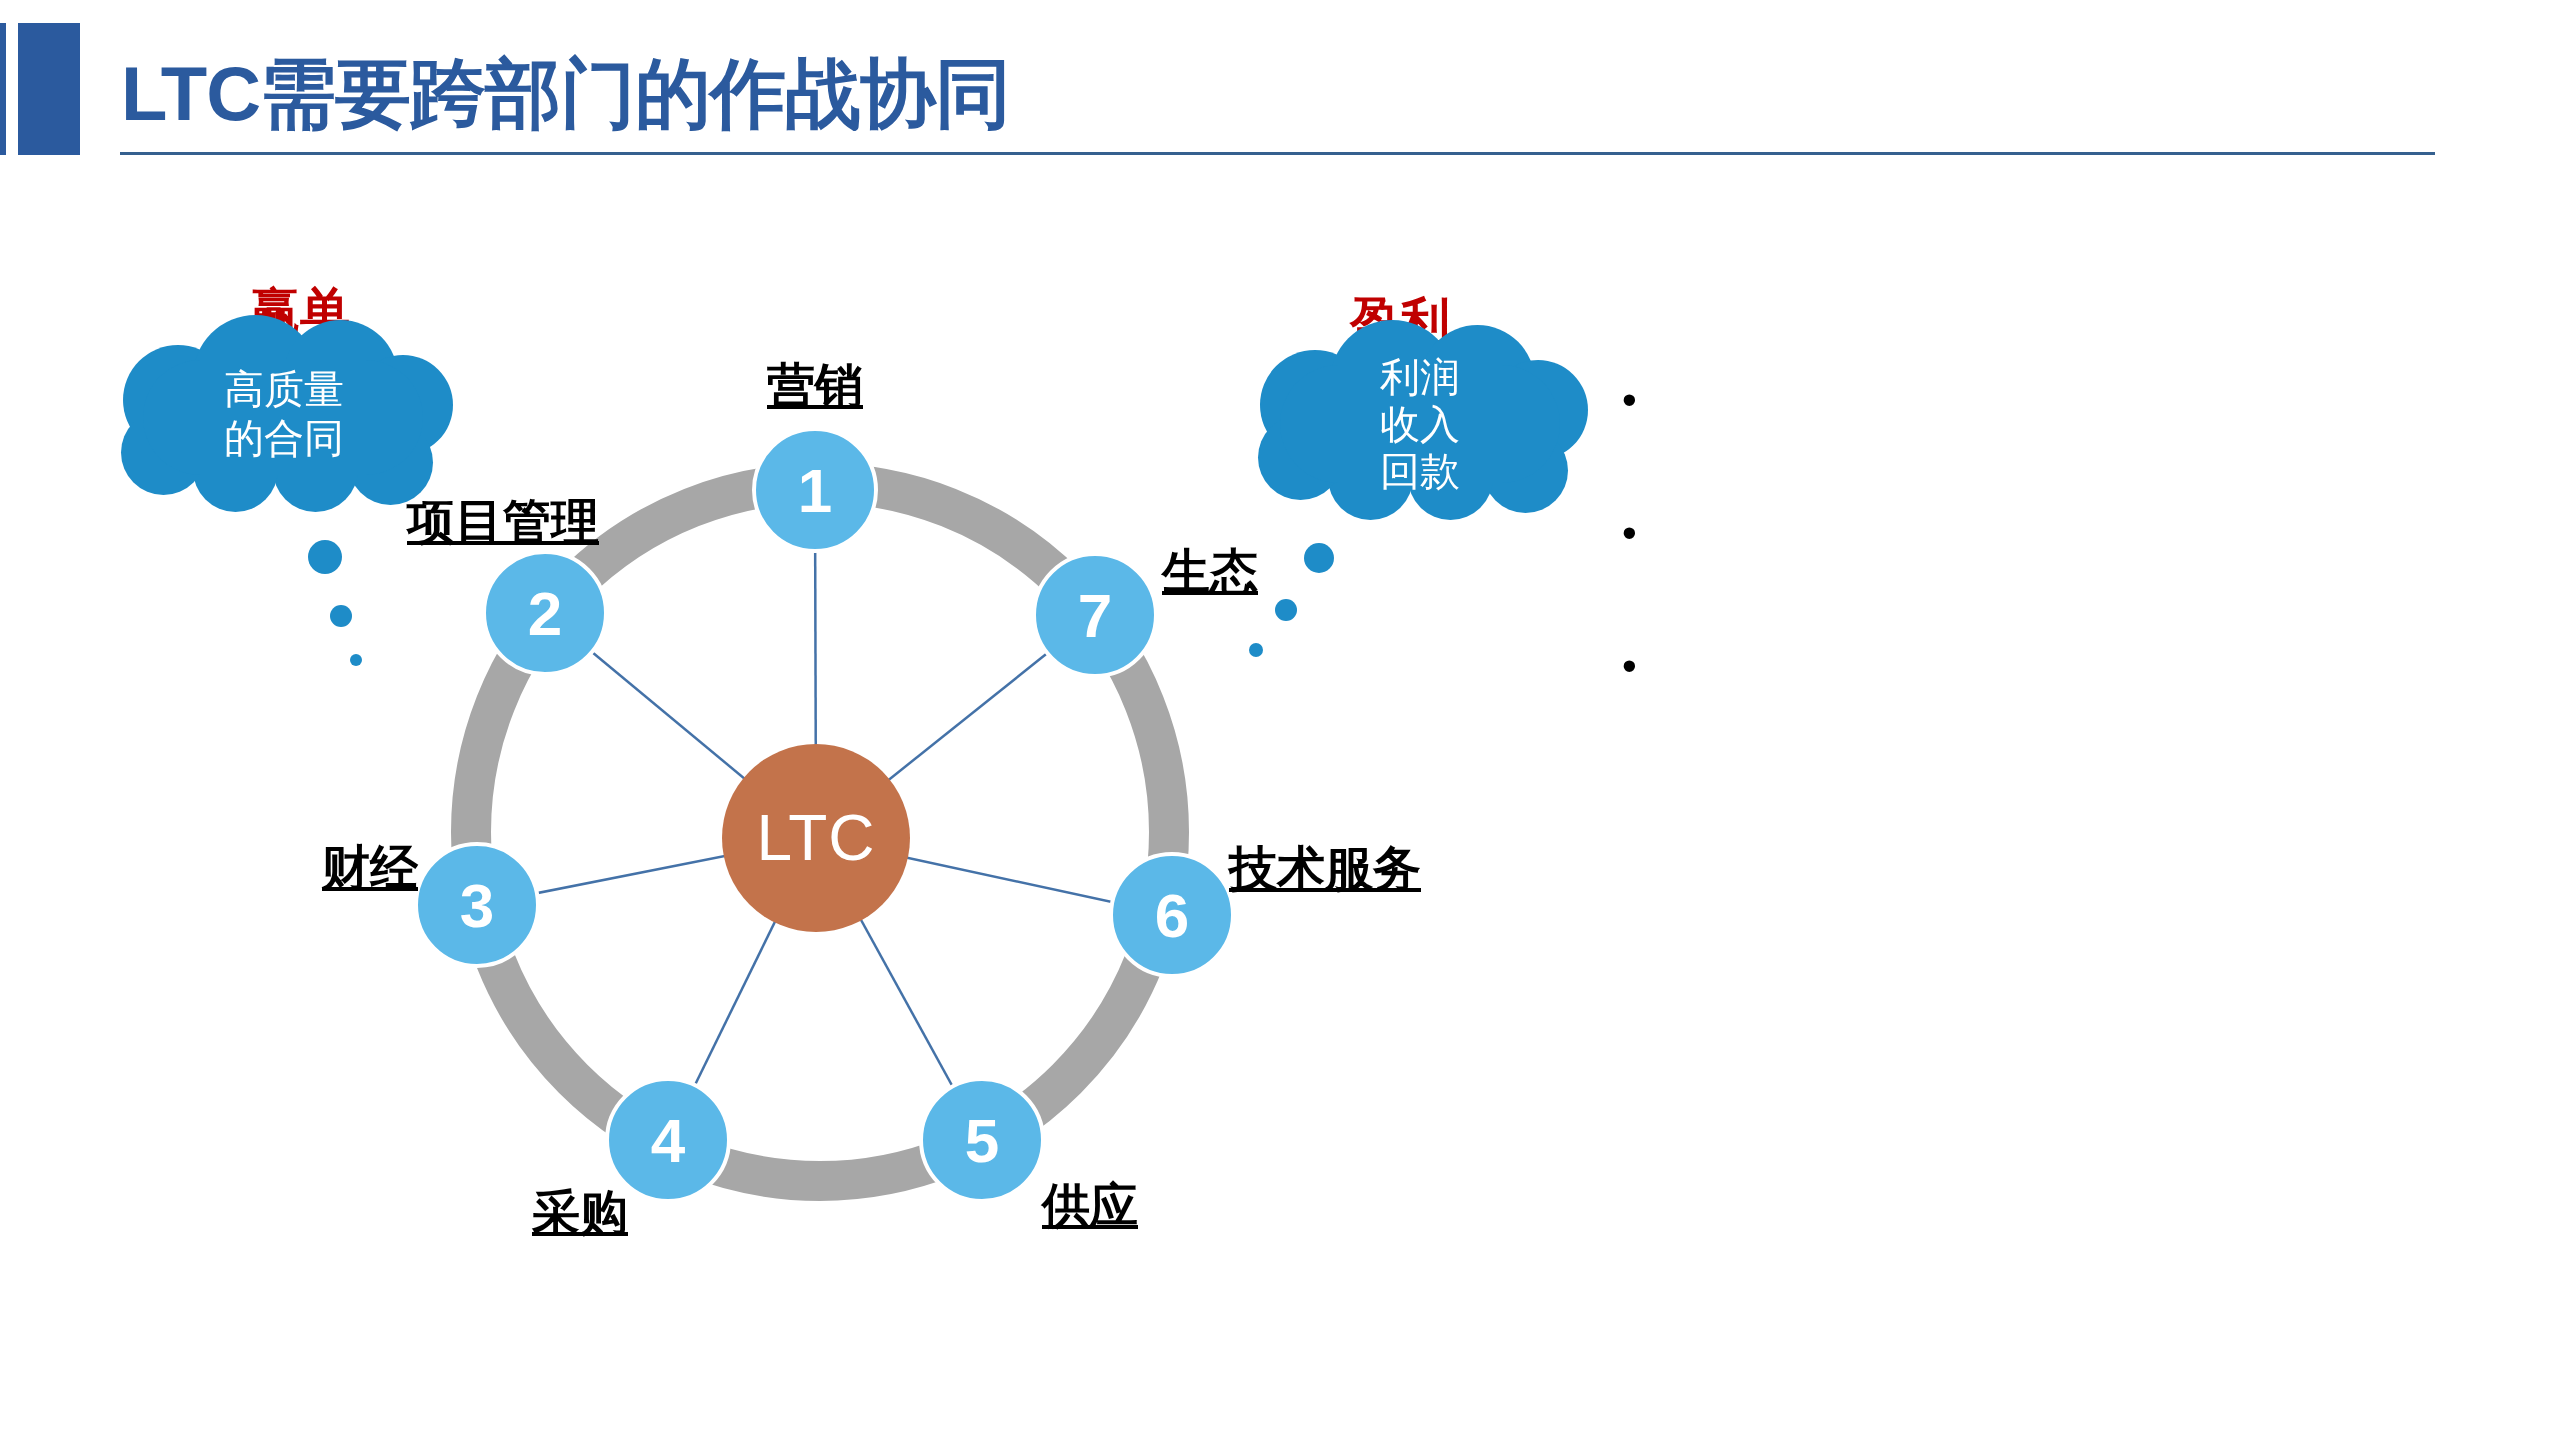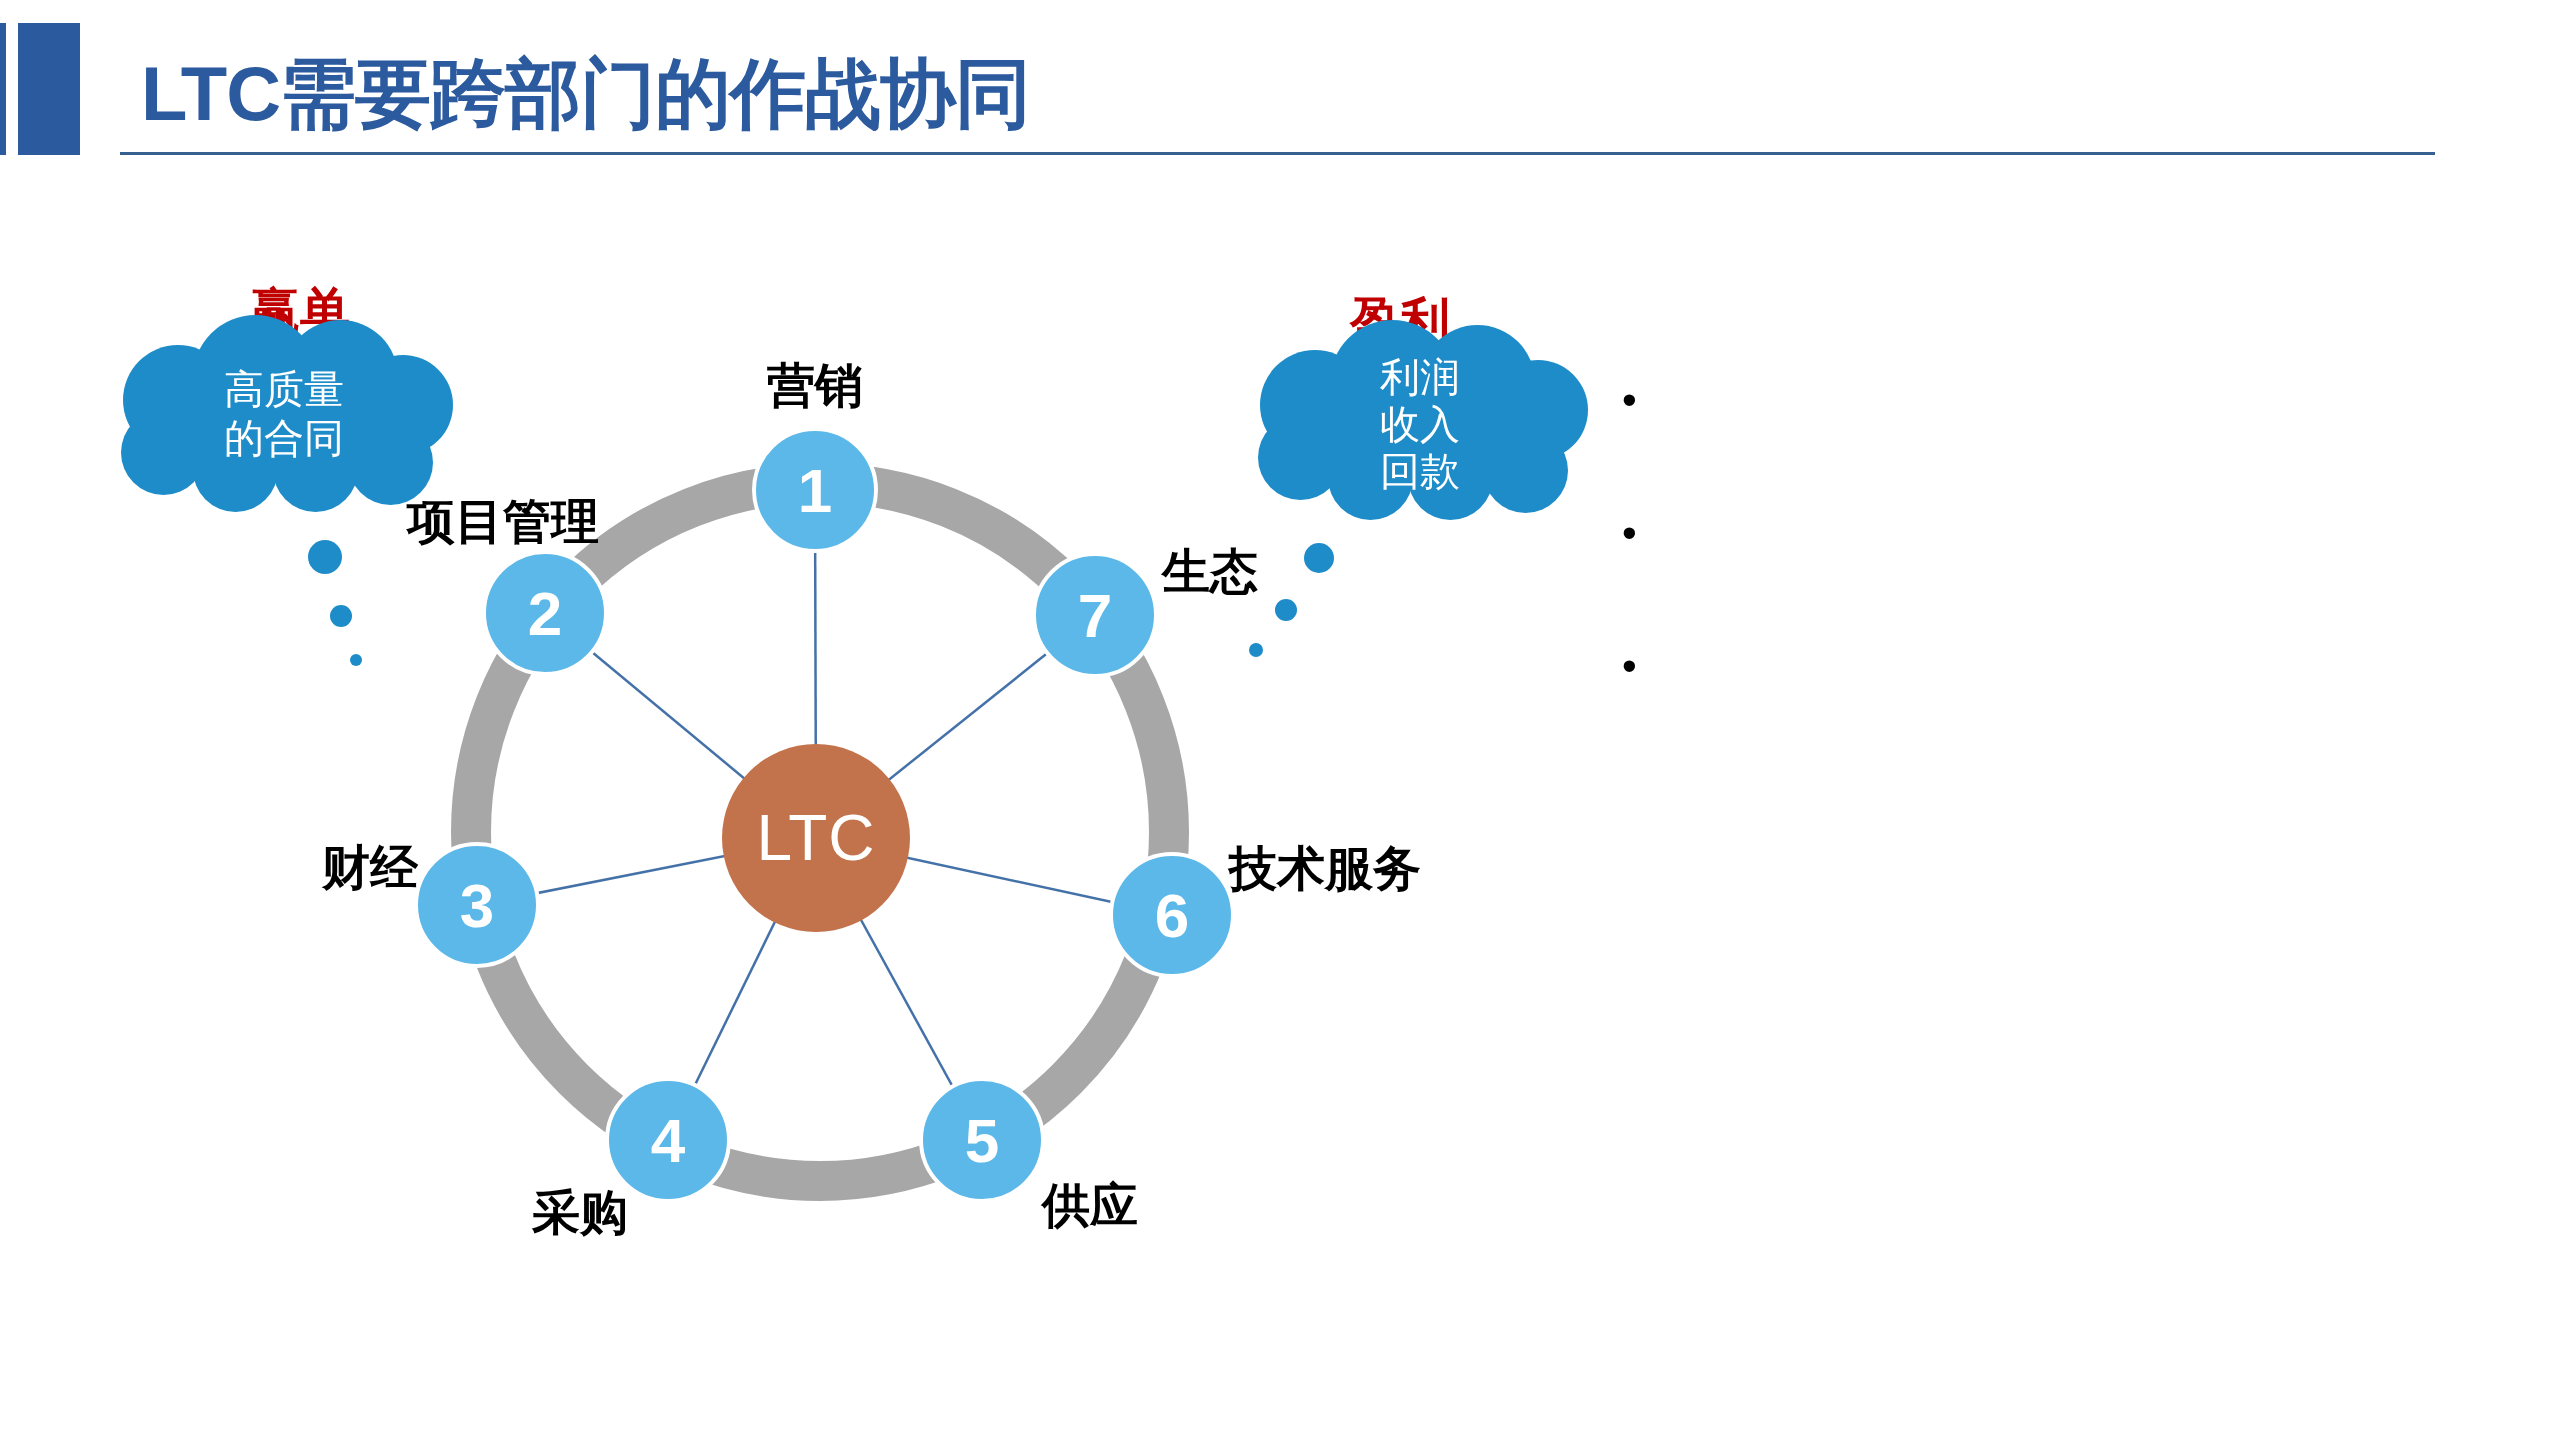--- a/index.html
+++ b/index.html
@@ -7,40 +7,40 @@
     width:2560px;height:1440px;position:relative;overflow:hidden;
     background:#ffffff;
     font-family:"Liberation Sans","DejaVu Sans",sans-serif;
   }
   
   .bar{position:absolute;background:#2B5A9E;}
   .bar-thin{left:0;top:23px;width:6px;height:132px;}
   .bar-thick{left:18px;top:23px;width:62px;height:132px;}
   .page-title{
     position:absolute;left:121px;top:44px;height:100px;line-height:100px;
-    font-size:76px;font-weight:bold;color:#2B5A9E;letter-spacing:-1px;white-space:nowrap;margin-left:20px;
+    font-size:76px;font-weight:bold;color:#2B5A9E;letter-spacing:-1px;white-space:nowrap;
   }
   .title-underline{position:absolute;left:120px;top:152px;width:2315px;height:3px;background:#35608F;}
 
   
   .diagram-svg{position:absolute;left:0;top:0;}
   .node{
     position:absolute;width:126px;height:126px;box-sizing:border-box;
     background:#5BB8E8;border:4px solid #ffffff;border-radius:50%;
     display:flex;align-items:center;justify-content:center;
     color:#ffffff;font-size:62px;font-weight:bold;
   }
   .hub{
     position:absolute;left:722px;top:744px;width:188px;height:188px;border-radius:50%;
     background:#C3734B;display:flex;align-items:center;justify-content:center;
     color:#ffffff;font-size:64px;font-weight:normal;letter-spacing:1px;
   }
   .nlabel{
     position:absolute;transform:translate(-50%,-50%);
-    font-size:48px;font-weight:bold;color:#000000;white-space:nowrap;
+    font-size:48px;font-weight:bold;color:#000000;white-space:nowrap;text-decoration:underline;
   }
   .tag{
     position:absolute;transform:translate(-50%,-50%);
     font-size:50px;font-weight:bold;color:#C00000;white-space:nowrap;margin-top:28px;
   }
 
   
   .cloud{position:absolute;}
   .bump{position:absolute;background:#1E8CC8;border-radius:50%;}
   .cloud-core{position:absolute;background:#1E8CC8;border-radius:70px;}

